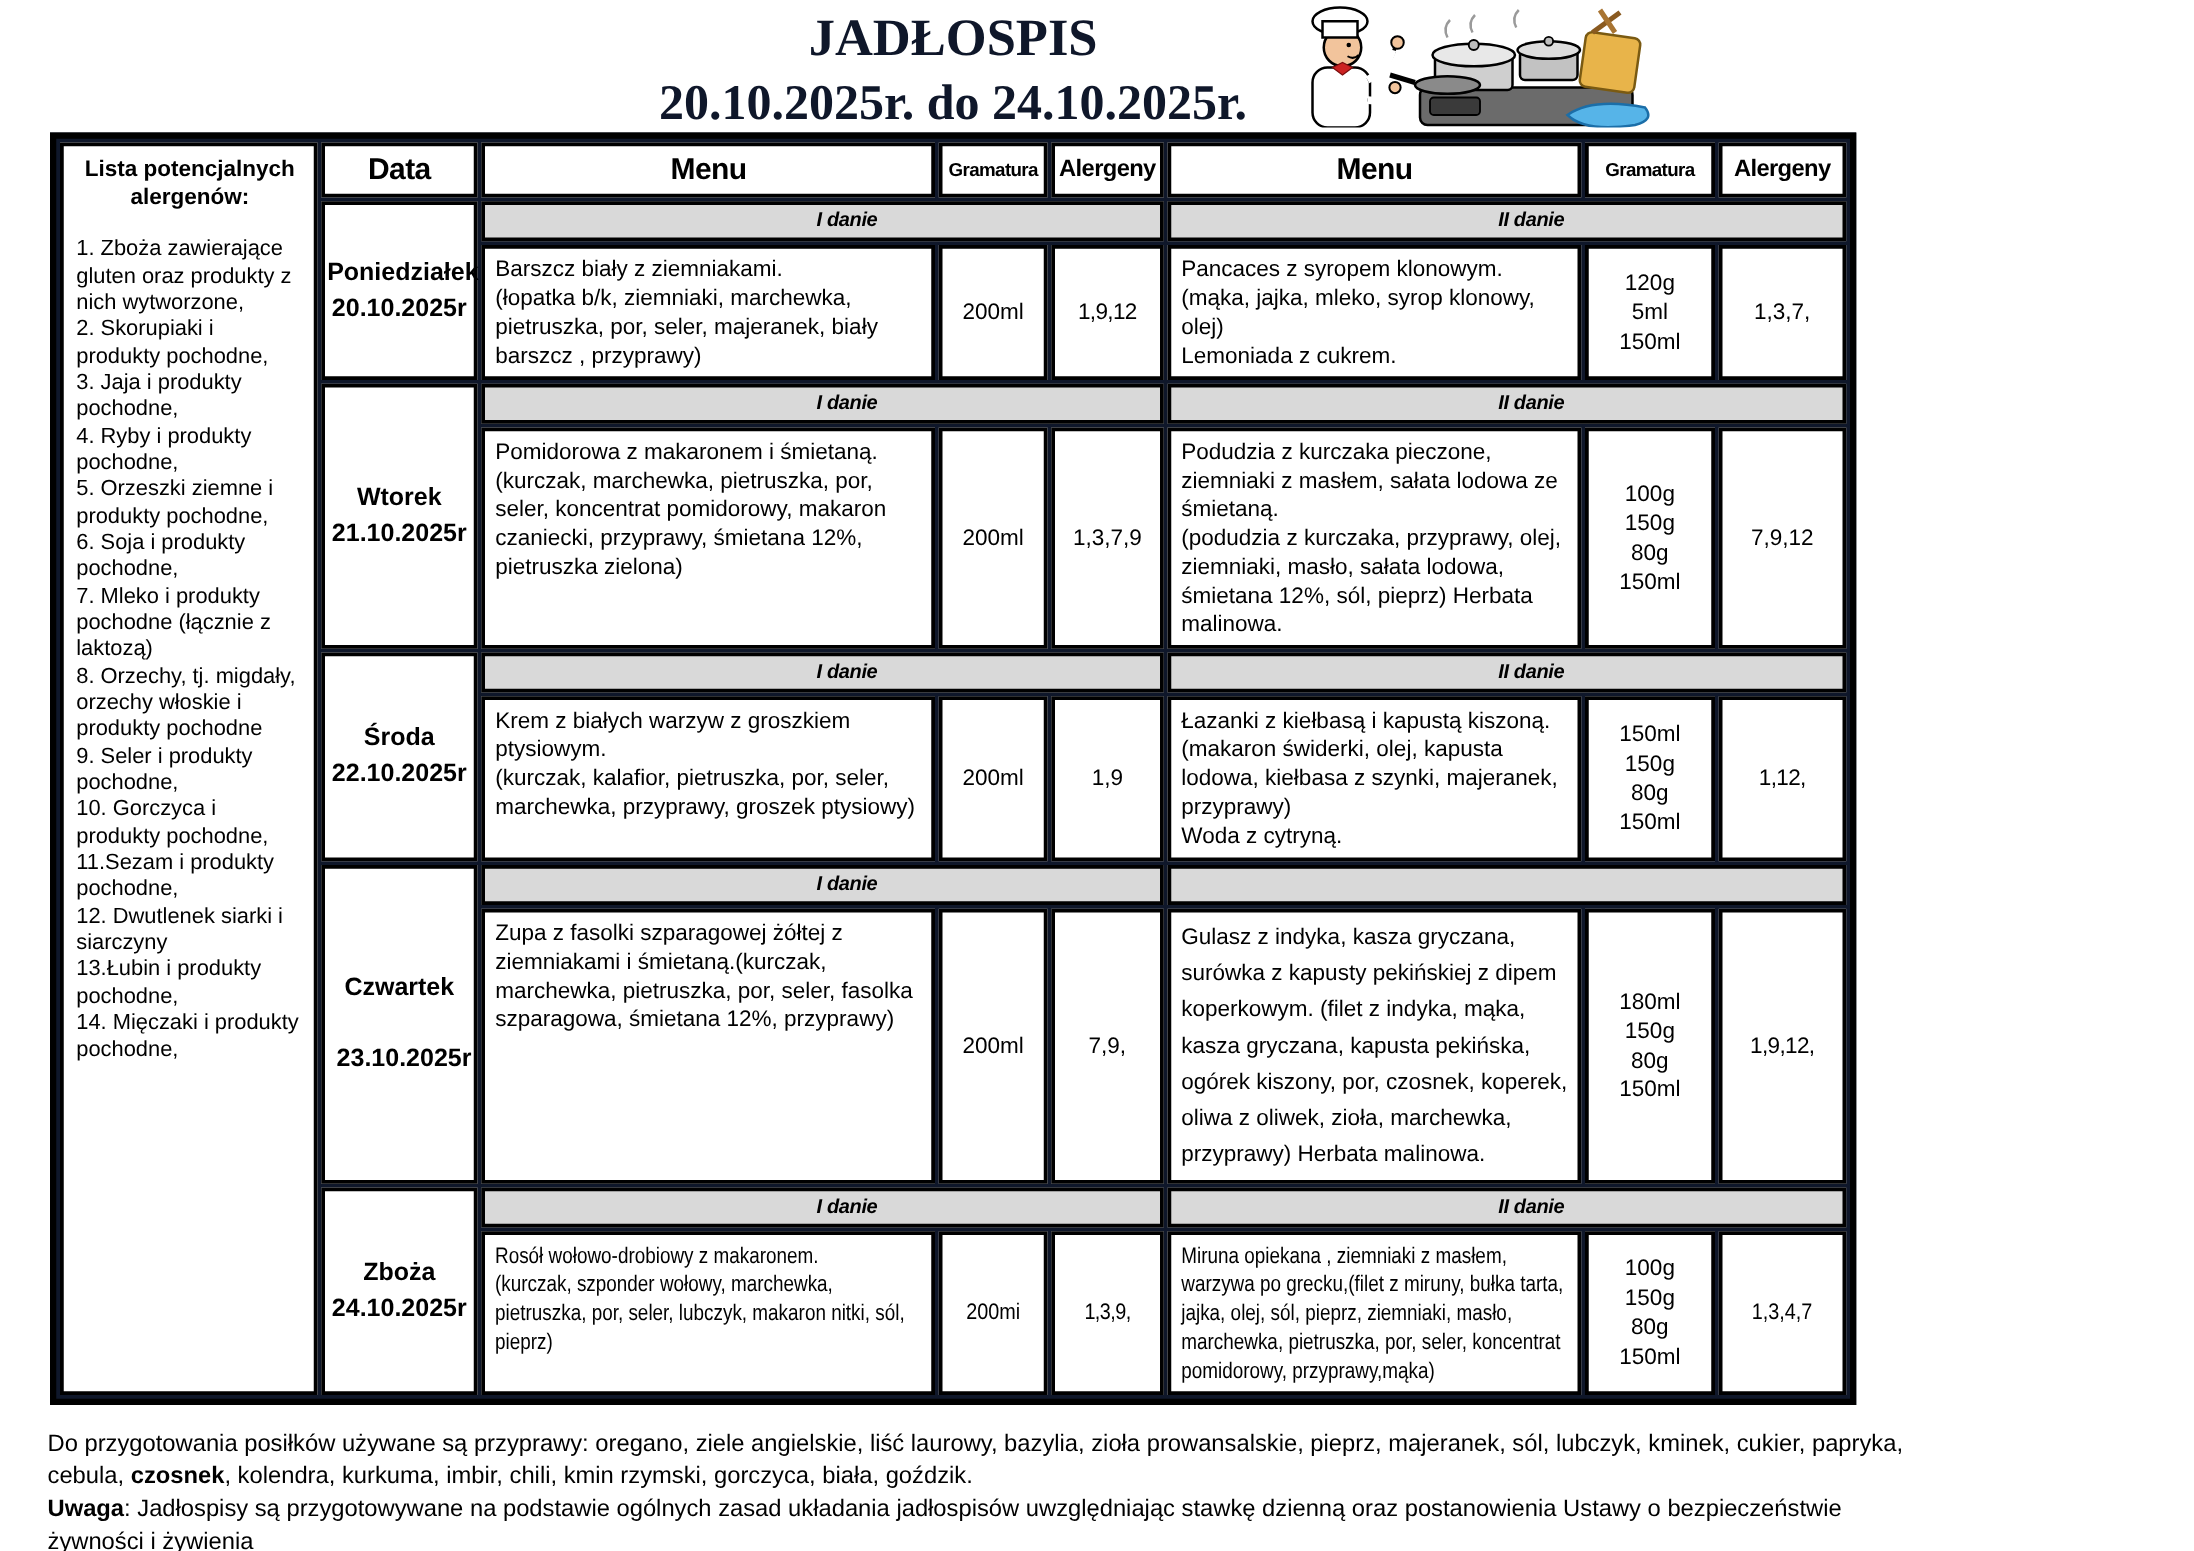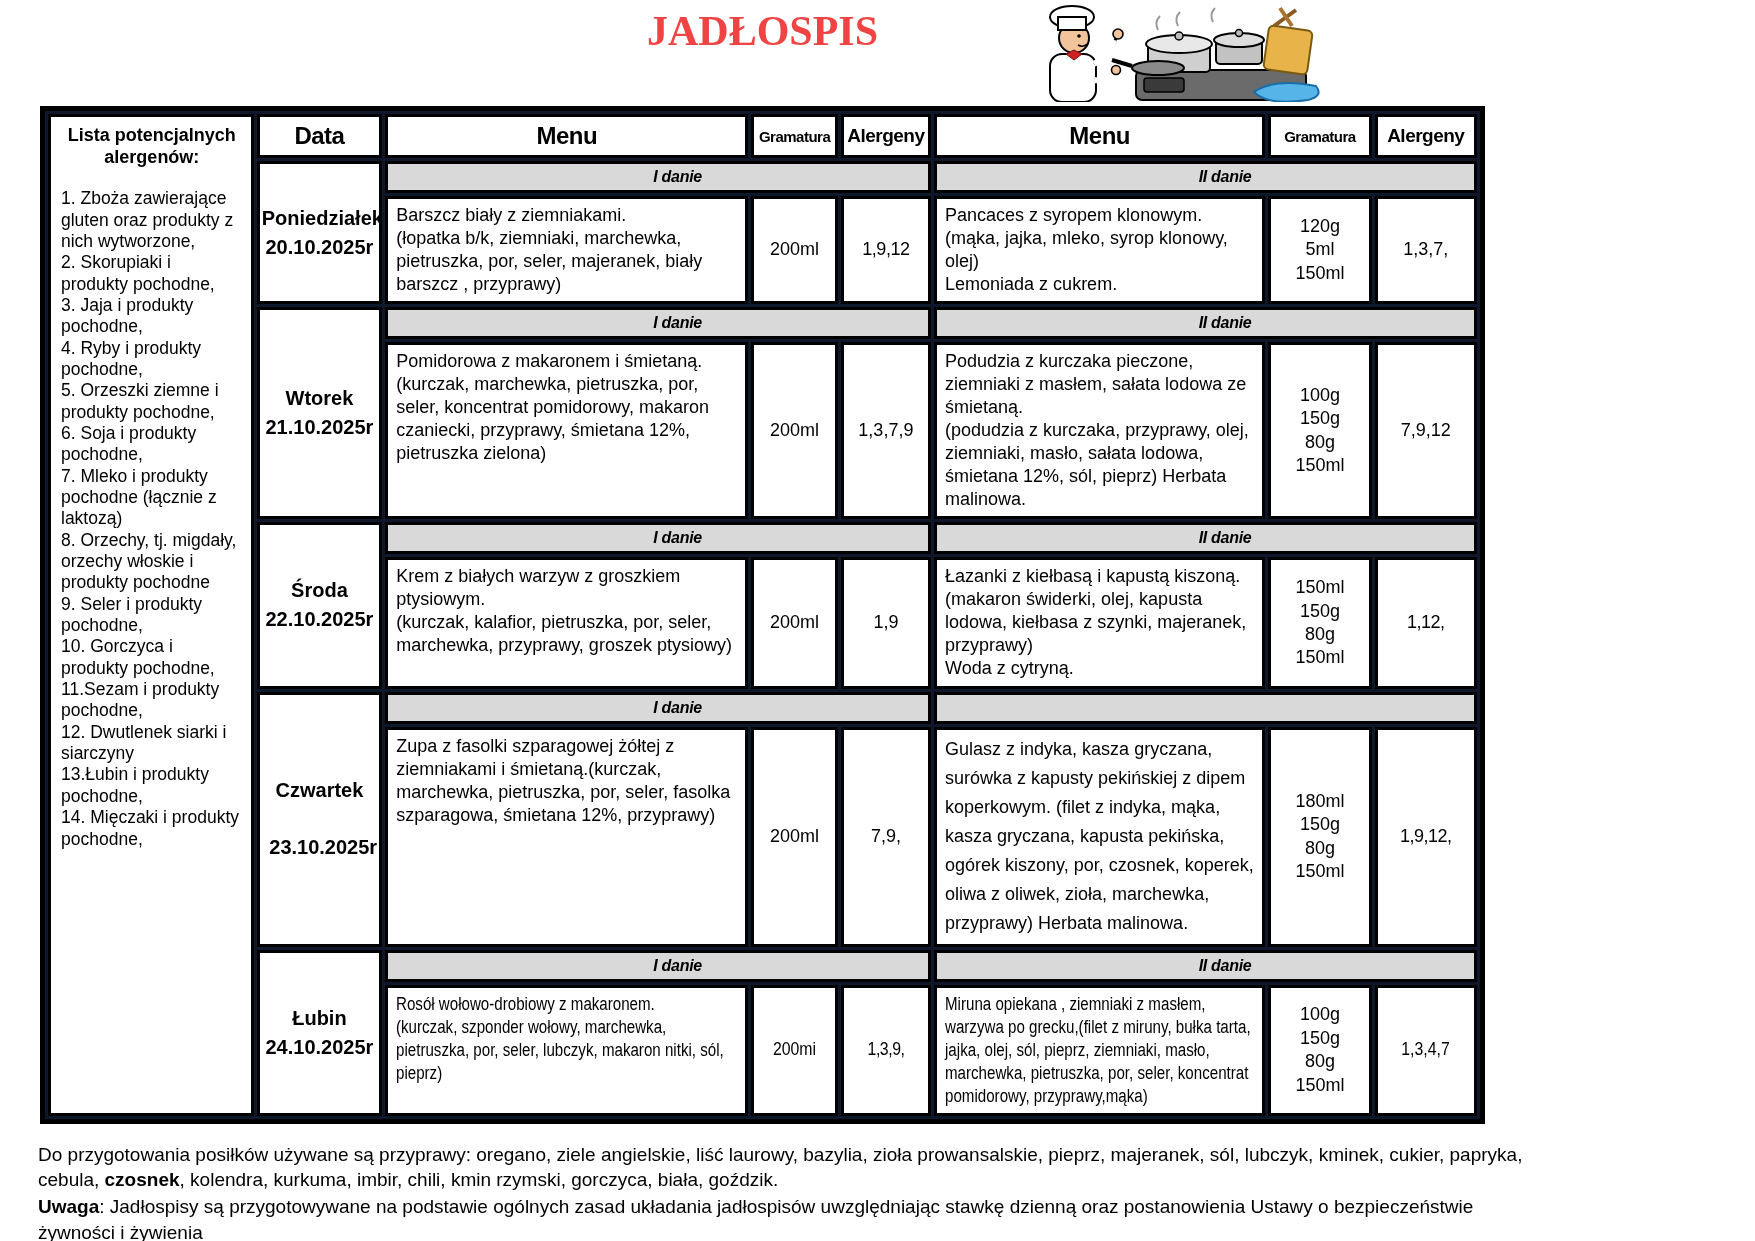--- a/index.html
+++ b/index.html
@@ -5,21 +5,21 @@
   html,body{margin:0;padding:0;background:#fff;}
   body{
     width:1755px;height:1241px;position:relative;
     font-family:"Liberation Sans",sans-serif;color:#000;
     -webkit-font-smoothing:antialiased;
   }
   
   .page-header{position:relative;width:1445px;margin-left:40px;padding-top:8px;height:98px;}
   .title-line1,.title-line2{
     text-align:center;font-family:"Liberation Serif",serif;font-weight:bold;
-    color:#ef4444;line-height:1.1;
+    color:#0f172a;line-height:1.1;
   }
   .title-line1{font-size:42px;}
   .title-line2{font-size:40px;margin-top:6px;}
   .chef-art{position:absolute;left:968px;top:0;width:330px;height:102px;}
   
   .table-frame{
     margin-left:40px;border:5px solid #000;display:inline-block;background:#0f172a;
   }
   table.menu-table{
     border-collapse:separate;border-spacing:3px;table-layout:fixed;
@@ -79,20 +79,21 @@
   .footer b{font-weight:bold;}
 </style>
 </head>
 <body>
 
 
 
 
 <div class="page-header">
   <div class="title-line1">JADŁOSPIS</div>
+  <div class="title-line2">20.10.2025r. do 24.10.2025r.</div>
   <svg class="chef-art" viewBox="0 0 330 102" xmlns="http://www.w3.org/2000/svg">
 
     <path d="M150 30 q-4 -8 2 -14" stroke="#9a9a9a" stroke-width="2" fill="none"></path>
     <path d="M170 26 q-4 -8 2 -14" stroke="#9a9a9a" stroke-width="2" fill="none"></path>
     <path d="M205 22 q-4 -8 2 -14" stroke="#9a9a9a" stroke-width="2" fill="none"></path>
 
     <rect x="128" y="70" width="170" height="30" rx="6" fill="#6b6b6b" stroke="#000" stroke-width="2"></rect>
     <rect x="136" y="78" width="40" height="14" rx="3" fill="#3a3a3a" stroke="#000" stroke-width="1.5"></rect>
 
     <rect x="140" y="44" width="62" height="28" rx="4" fill="#cfcfcf" stroke="#000" stroke-width="2"></rect>
@@ -256,21 +257,21 @@
     <td class="menu-cell wide-lh">Gulasz z indyka, kasza gryczana, surówka z kapusty pekińskiej z dipem koperkowym. (filet z indyka, mąka, kasza gryczana, kapusta pekińska, ogórek kiszony, por, czosnek, koperek, oliwa z oliwek, zioła, marchewka, przyprawy) Herbata malinowa.</td>
     <td class="gram-cell">180ml
 150g
 80g
 150ml</td>
     <td class="alerg-cell2 alerg-big">1,9,12,</td>
   </tr>
 
   <tr class="r-fri">
     <td class="data-cell" rowspan="2">
-      <div>Łubin</div>
+      <div>Zboża</div>
       <div class="date-txt">24.10.2025r</div>
     </td>
     <td class="band" colspan="3">I danie</td>
     <td class="band" colspan="3">II danie</td>
   </tr>
   <tr class="r-fri">
     <td class="menu-cell content-h"><span class="cond">Rosół wołowo-drobiowy z makaronem.
 (kurczak, szponder wołowy, marchewka, pietruszka, por, seler, lubczyk, makaron nitki, sól, pieprz)</span></td>
     <td class="gram-cell"><span class="cond-center">200mi</span></td>
     <td class="alerg-cell2 alerg-big"><span class="cond-center">1,3,9,</span></td>

